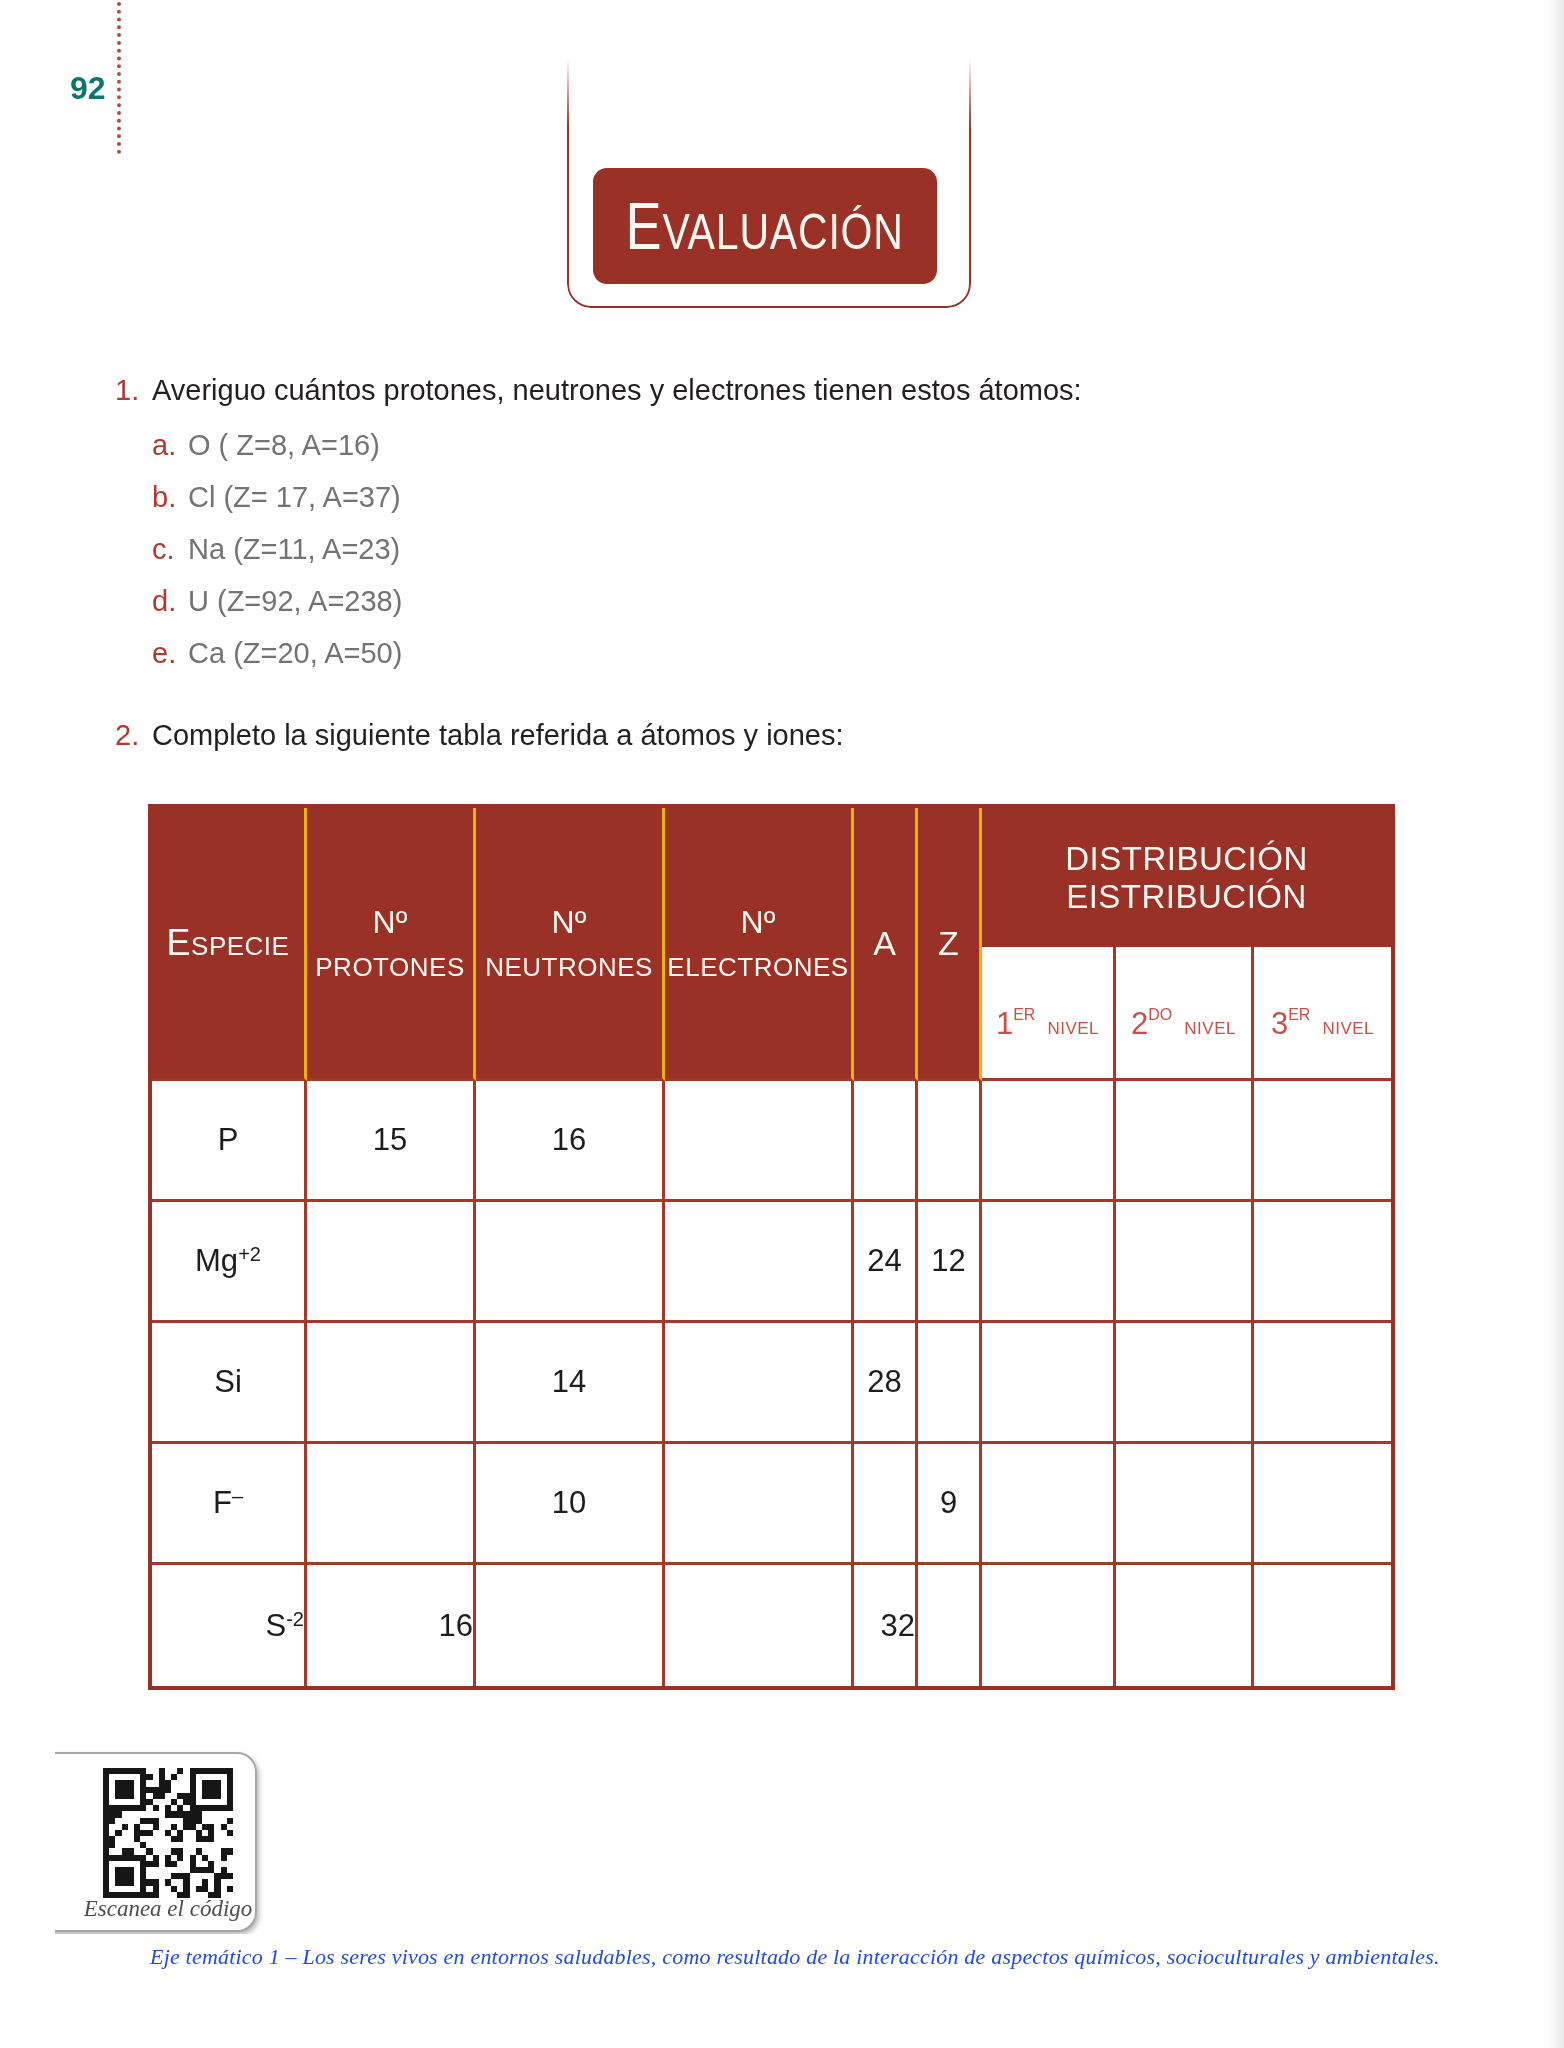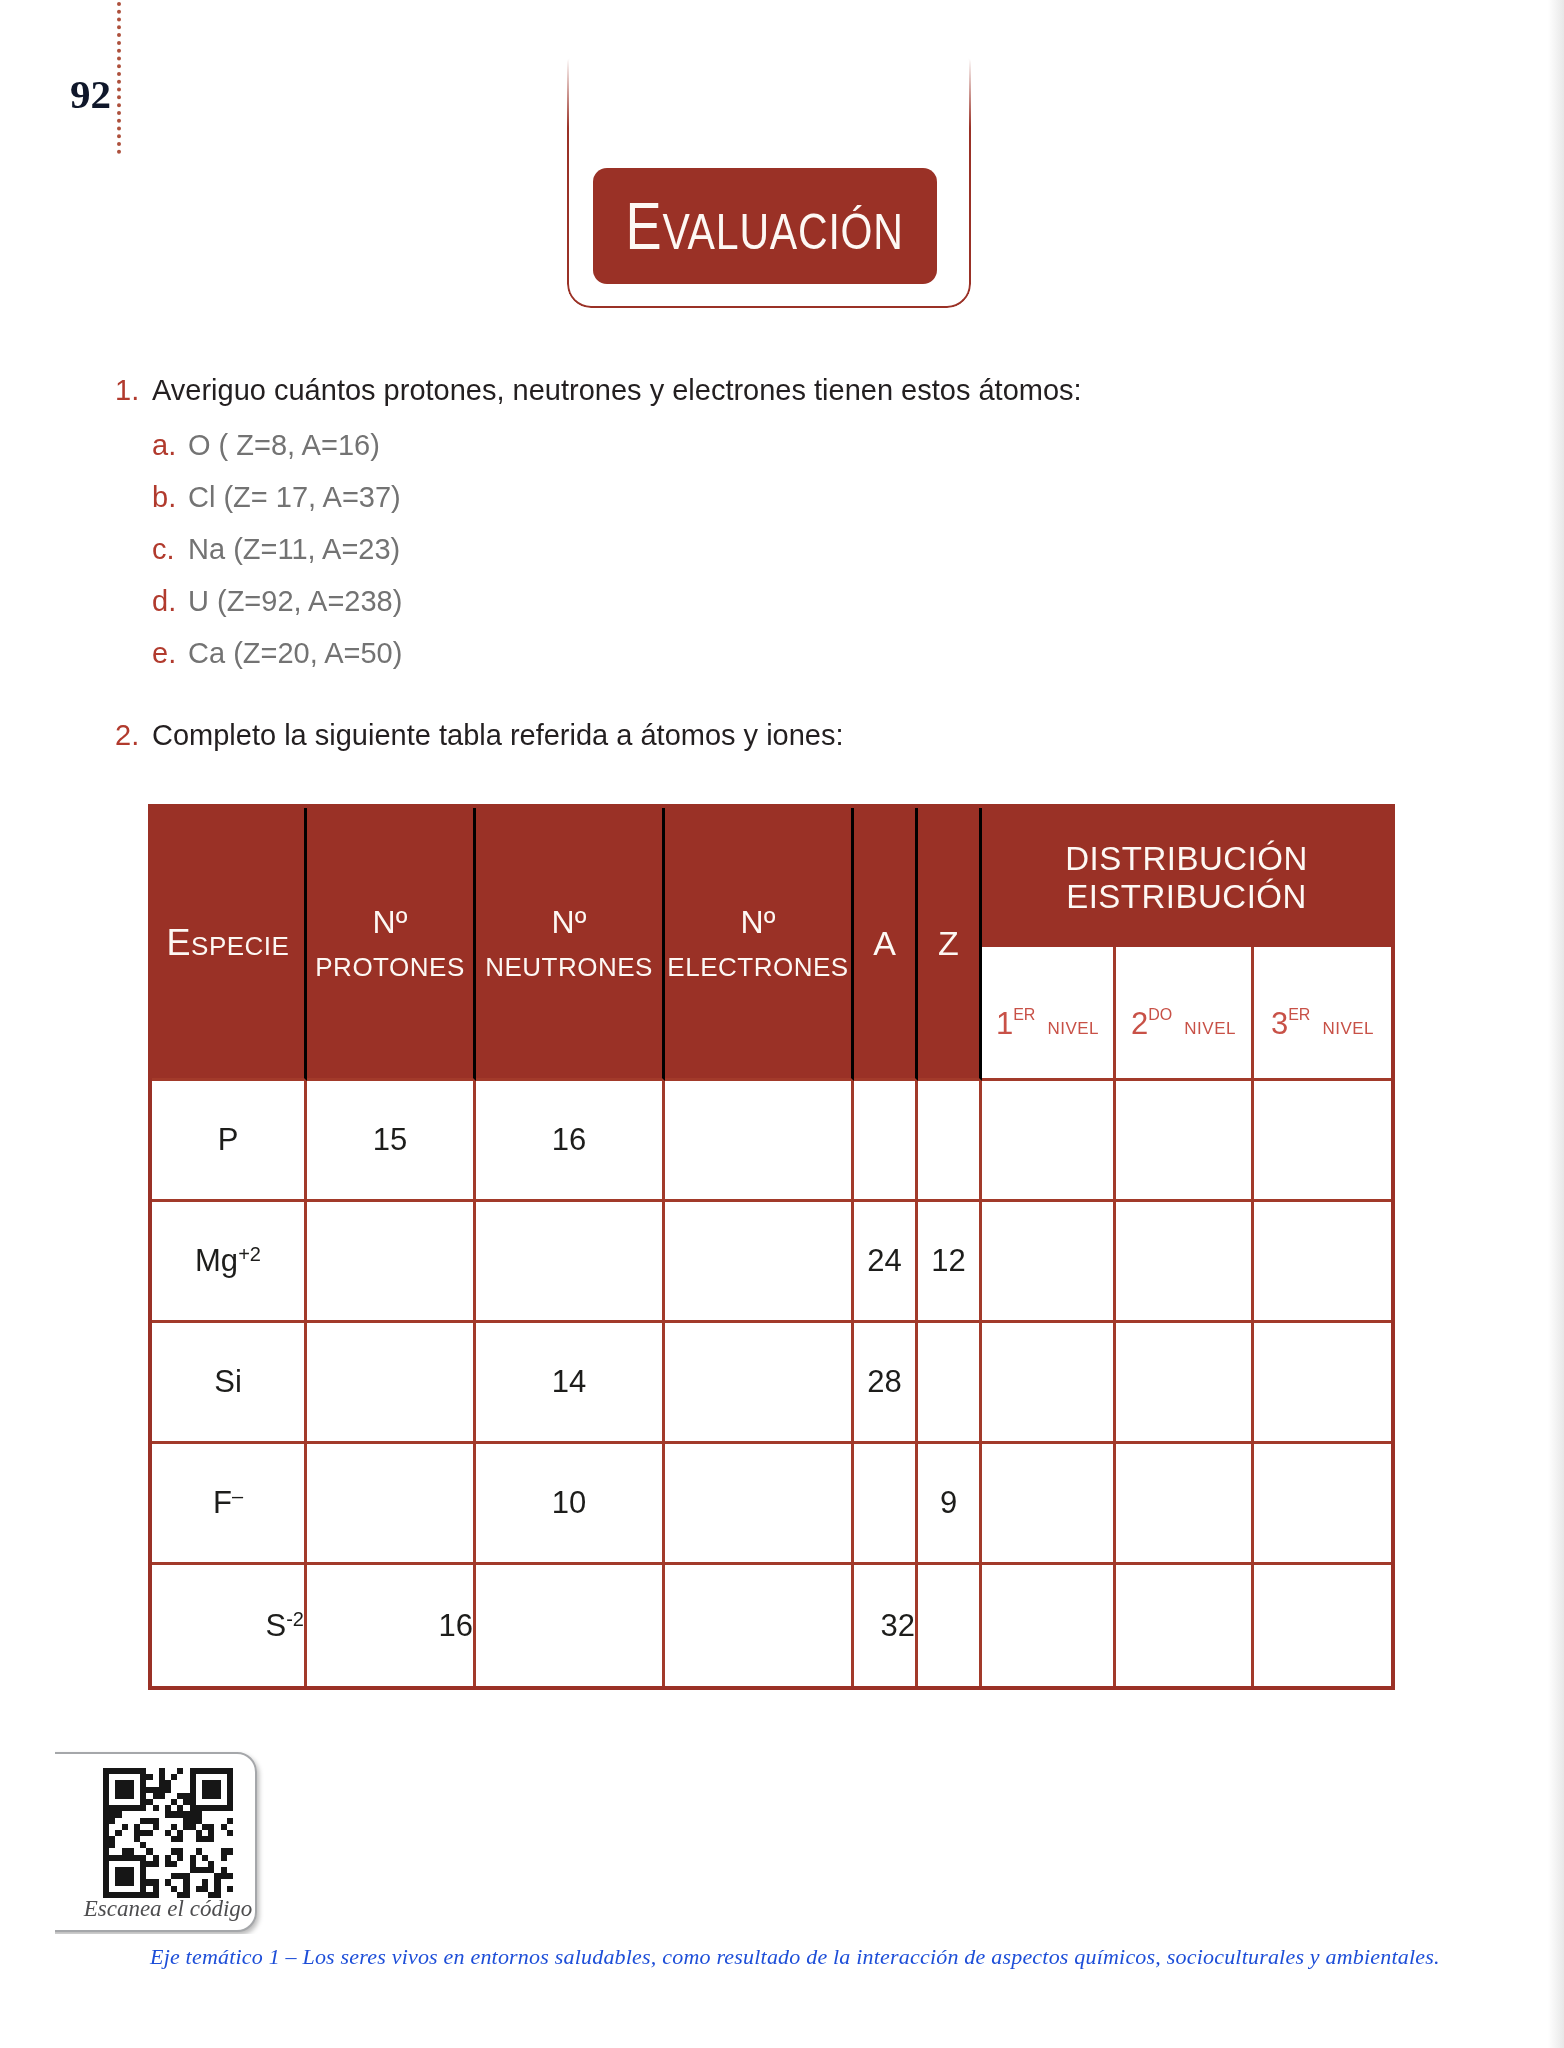--- a/index.html
+++ b/index.html
@@ -4,22 +4,22 @@
 <style>
   html,body{margin:0;padding:0;}
   body{
     width:1564px;height:2048px;position:relative;overflow:hidden;
     background:#ffffff;font-family:"Liberation Sans",sans-serif;
     color:#231f20;
   }
   
   .page-num{
     position:absolute;left:70px;top:70px;
-    font-family:Liberation Serif, serif;font-weight:bold;
-    font-size:41px;color:#0f172a;
+    font-family:Liberation Sans, sans-serif;font-weight:bold;
+    font-size:32px;color:#0f766e;
   }
   .dotted-rule{
     position:absolute;left:117px;top:2px;height:152px;width:0;
     border-left:4px dotted #ad503c;
   }
   .edge-shade{
     position:absolute;right:0;top:0;bottom:0;width:16px;
     background:linear-gradient(to right, rgba(110,110,110,0), rgba(110,110,110,0.16));
   }
   
@@ -53,21 +53,21 @@
     position:absolute;left:148px;top:804px;width:1247px;
     table-layout:fixed;border-collapse:separate;border-spacing:0;
     border:4px solid #9a3126;
   }
   table.atoms th,table.atoms td{box-sizing:border-box;padding:0;text-align:center;vertical-align:middle;}
   tr.h1{height:139px;}
   tr.h2{height:134px;}
   tr.r{height:121px;}
   th.dark{
     background:#9a3126;color:#fdf8f4;font-weight:normal;
-    border-right:3px solid #000000;border-bottom:3px solid #a23a2a;
+    border-right:3px solid #eab308;border-bottom:3px solid #a23a2a;
   }
   th.dark.span2{border-bottom:3px solid #a23a2a;}
   th.dark.dist{border-right:none;border-bottom:none;}
   th.nivel{
     background:#ffffff;color:#c85147;font-weight:normal;
     border-right:3px solid #a23a2a;border-bottom:3px solid #a23a2a;
     vertical-align:top;
   }
   th.nivel:last-child{border-right:none;}
   td.cell{

